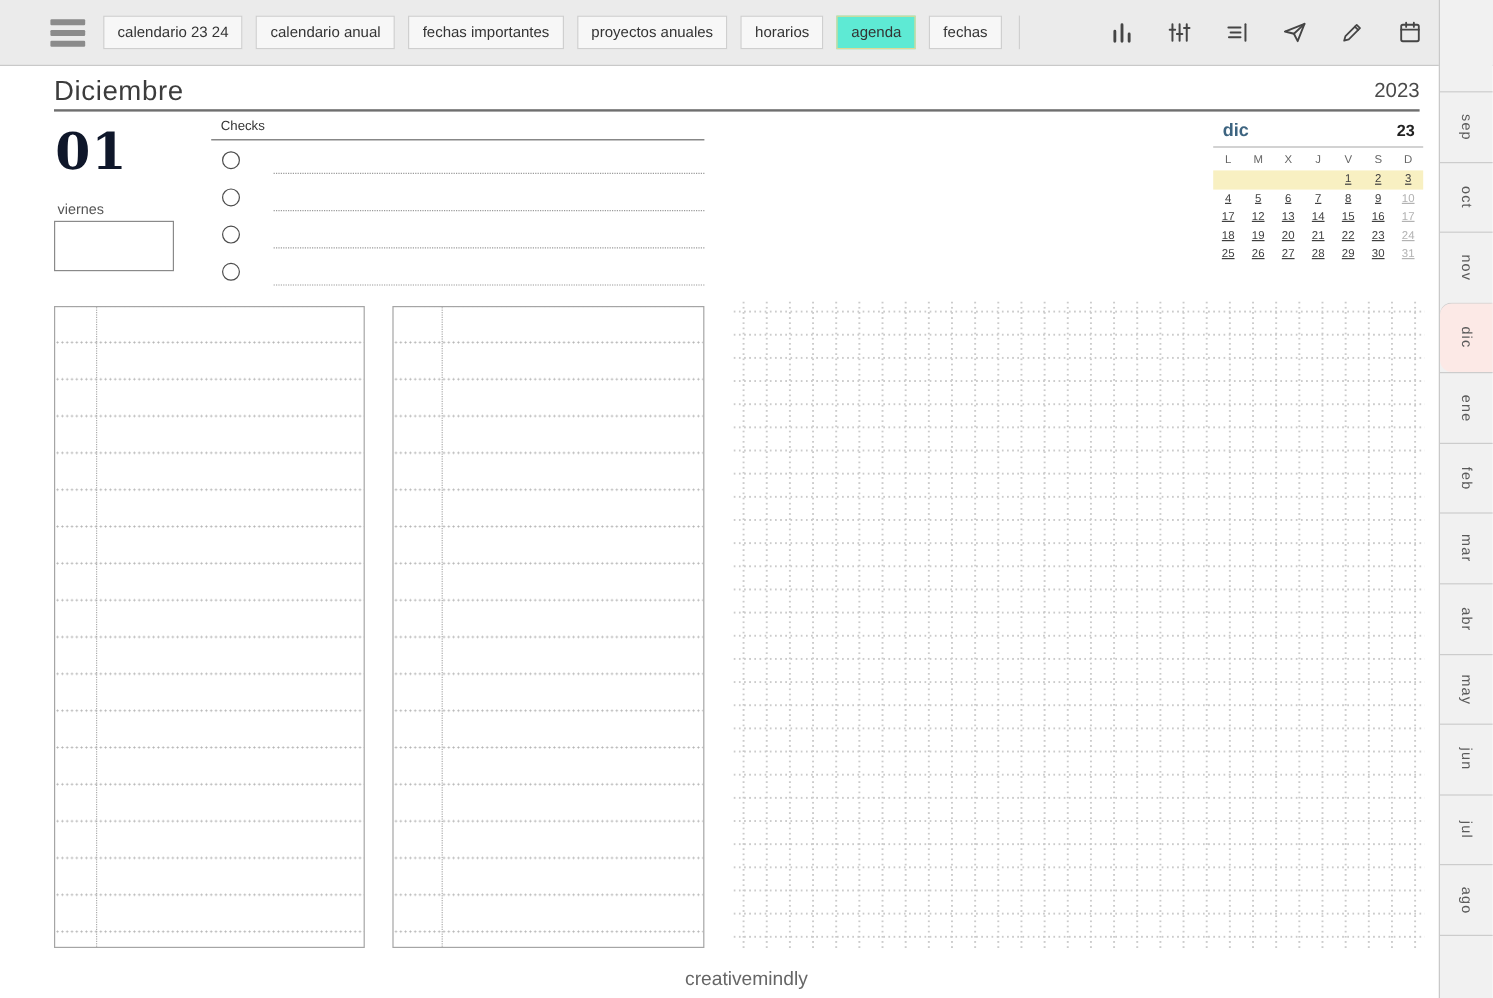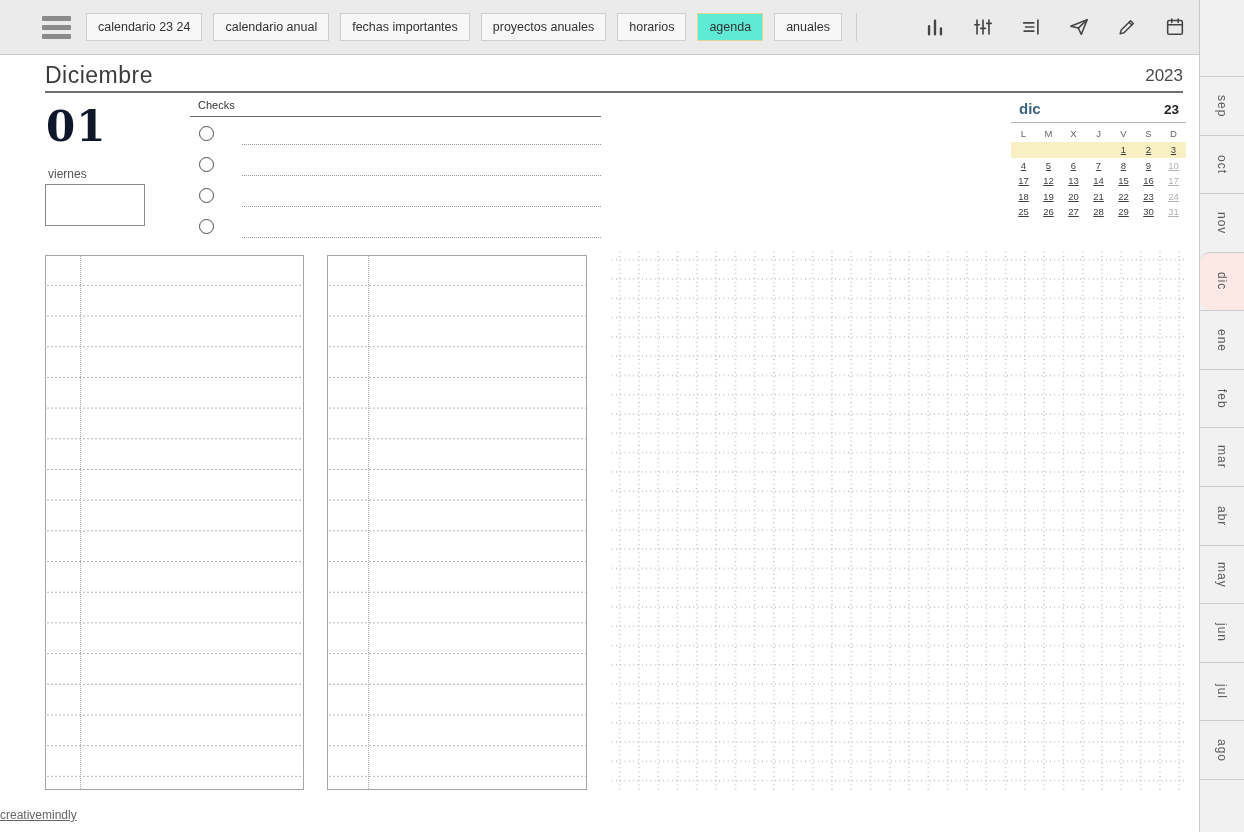--- a/index.html
+++ b/index.html
@@ -22,21 +22,21 @@
   .month-title { position:absolute; left:45px; top:62px; font-size:23px; color:#3c3c3c; letter-spacing:0.5px; }
   .year-title { position:absolute; right:61px; top:66px; font-size:17px; color:#4a4a4a; }
   .title-rule { position:absolute; left:45px; top:91px; width:1138px; height:2px; background:#6f6f6f; }
 
   
   .day-number { position:absolute; left:46px; top:102px; font-family:"DejaVu Serif", serif; font-weight:bold; font-size:42px; color:#0f172a; letter-spacing:1px; }
   .weekday { position:absolute; left:48px; top:167px; font-size:12px; color:#555; }
   .day-box { position:absolute; left:45px; top:184px; width:100px; height:42px; border:1px solid #8a8a8a; cursor:text; }
 
   
-  .checks { position:absolute; left:176px; top:99px; width:411px;margin-left:14px; }
+  .checks { position:absolute; left:176px; top:99px; width:411px; }
   .checks-title { font-size:11px; color:#333; padding:0 0 5px 8px; border-bottom:1px solid #6a6a6a; }
   .check-row { position:relative; height:31px; }
   .check-circle { position:absolute; left:9px; top:9px; width:15px; height:15px; border:1.5px solid #4c4c4c; border-radius:50%; cursor:pointer; background:#fff; }
   .check-line { position:absolute; left:52px; right:0; bottom:3px; border-bottom:1px dotted #9a9a9a; }
 
   
   .ideas { position:absolute; left:610px; top:99px; width:390px; }
   .ideas-title { font-size:11px; color:#333; padding:0 0 6px 8px; border-bottom:1px solid #8a8a8a; }
   .ideas-box { margin-top:13px; height:112px; background:#f5eeeb; cursor:text; }
 
@@ -70,41 +70,41 @@
     background-size: 4.3px 19.3px, 19.3px 4.3px; cursor:text; }
 
   
   .sidebar { position:absolute; right:0; top:0; width:45px; height:832px; background:#f1f1f1; border-left:1px solid #c9c9c9; }
   .month-tabs { position:absolute; top:76px; left:0; right:0; height:704px; display:flex; flex-direction:column; border-bottom:1px solid #cccccc; }
   .mtab { flex:1; display:flex; align-items:center; justify-content:center; border-top:1px solid #cccccc; cursor:pointer; }
   .mtab span { writing-mode:vertical-rl; font-size:12px; color:#5a5a5a; letter-spacing:1px; }
   .mtab.active { background:#fce9e6; border-radius:10px 0 0 10px; }
 
   
-  .footer { position:absolute; left:0; top:808px; width:1244px; font-size:12px; color:#666;text-decoration:underline; }
+  .footer { position:absolute; left:0; top:808px; width:1244px; text-align:center; font-size:16px; color:#666; }
 </style>
 </head>
 <body>
 
 <div class="page">
 
   <div class="topbar">
     <div class="hamburger">
       <span></span>
         <span></span>
         <span></span>
     </div>
     <div class="tabs">
       <div class="tab">calendario 23 24</div>
       <div class="tab">calendario anual</div>
       <div class="tab">fechas importantes</div>
       <div class="tab">proyectos anuales</div>
       <div class="tab">horarios</div>
       <div class="tab active">agenda</div>
-      <div class="tab">anuales</div>
+      <div class="tab">fechas</div>
       <div class="tab-sep"></div>
     </div>
     <div class="topbar-icons">
       <div class="ticon">
         <svg viewBox="0 0 24 24">
             <path d="M5.5 20V11M12 20V5M18.5 20V13.5" stroke-width="2.6"></path>
           </svg>
       </div>
       <div class="ticon">
         <svg viewBox="0 0 24 24">

